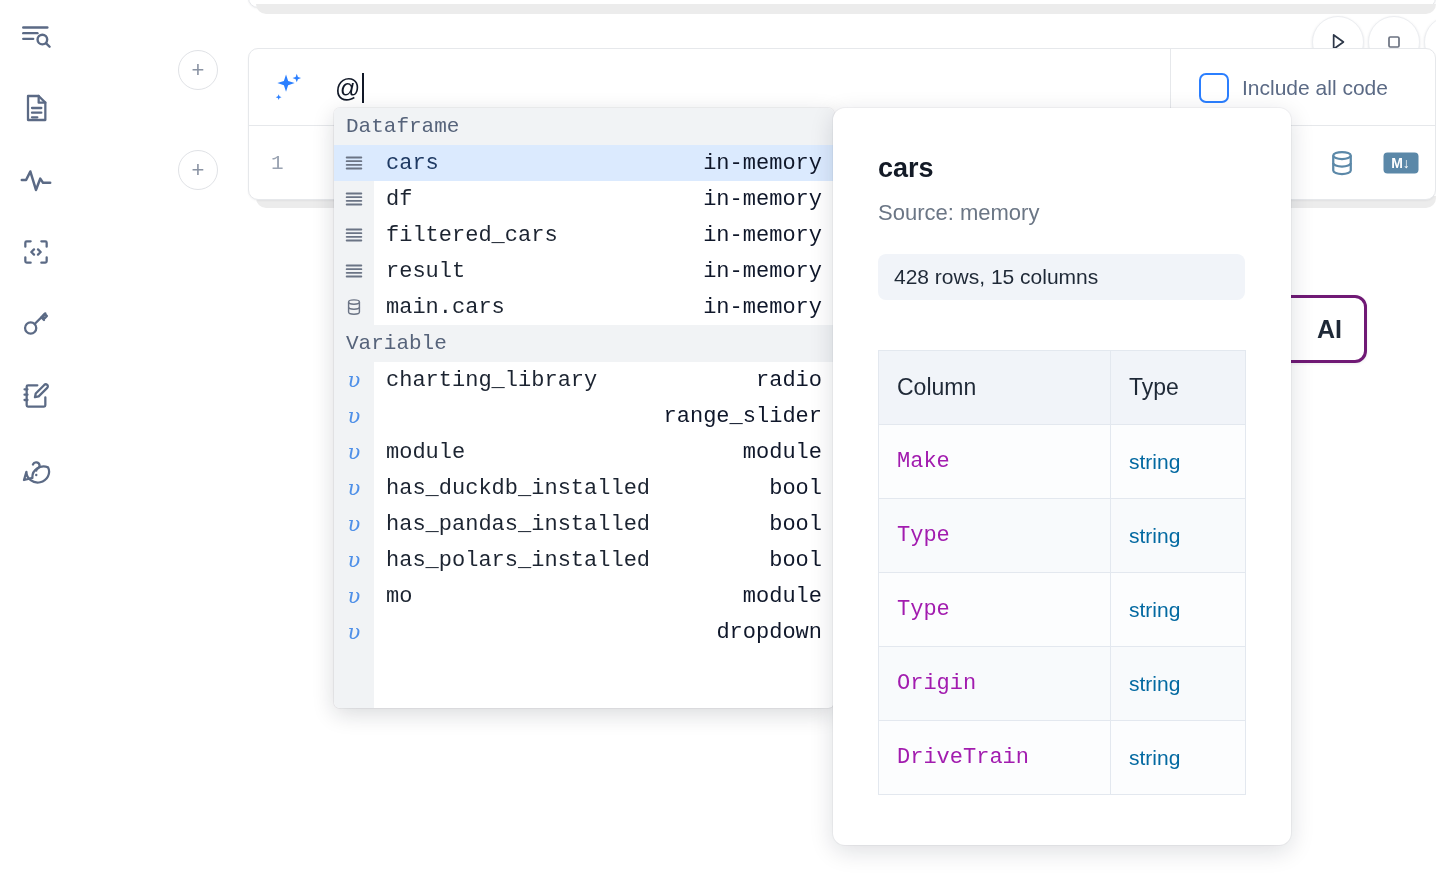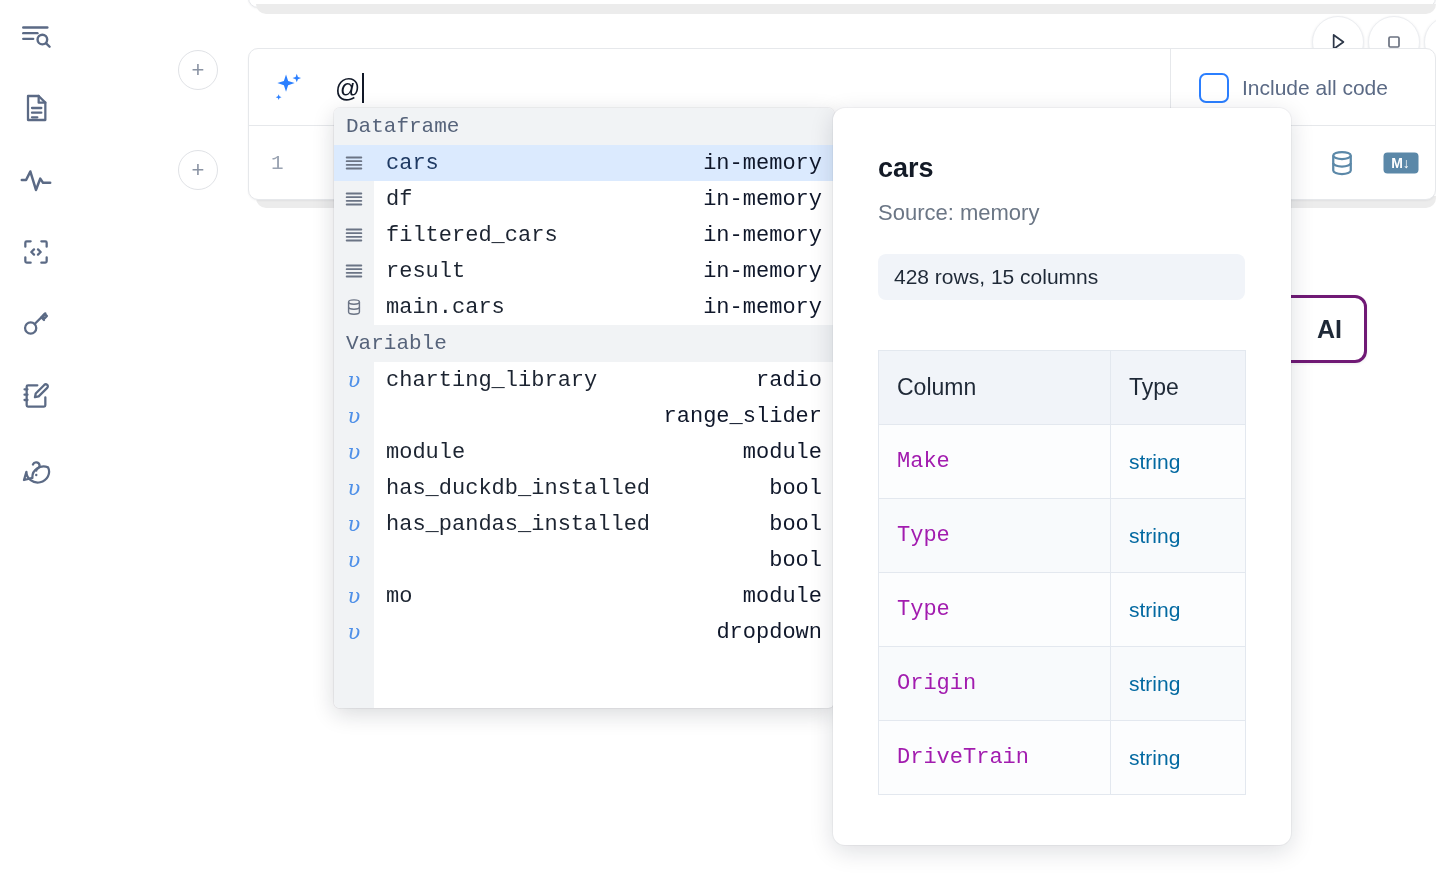--- a/index.html
+++ b/index.html
@@ -373,20 +373,21 @@
           <span class="ac-icon">
             <span class="vsym">υ</span>
           </span>
           <span class="ac-name">has_pandas_installed</span>
           <span class="ac-type">bool</span>
         </div>
         <div class="ac-item">
           <span class="ac-icon">
             <span class="vsym">υ</span>
           </span>
+          <span class="ac-name">has_polars_installed</span>
           <span class="ac-type">bool</span>
         </div>
         <div class="ac-item">
           <span class="ac-icon">
             <span class="vsym">υ</span>
           </span>
           <span class="ac-name">mo</span>
           <span class="ac-type">module</span>
         </div>
         <div class="ac-item">

